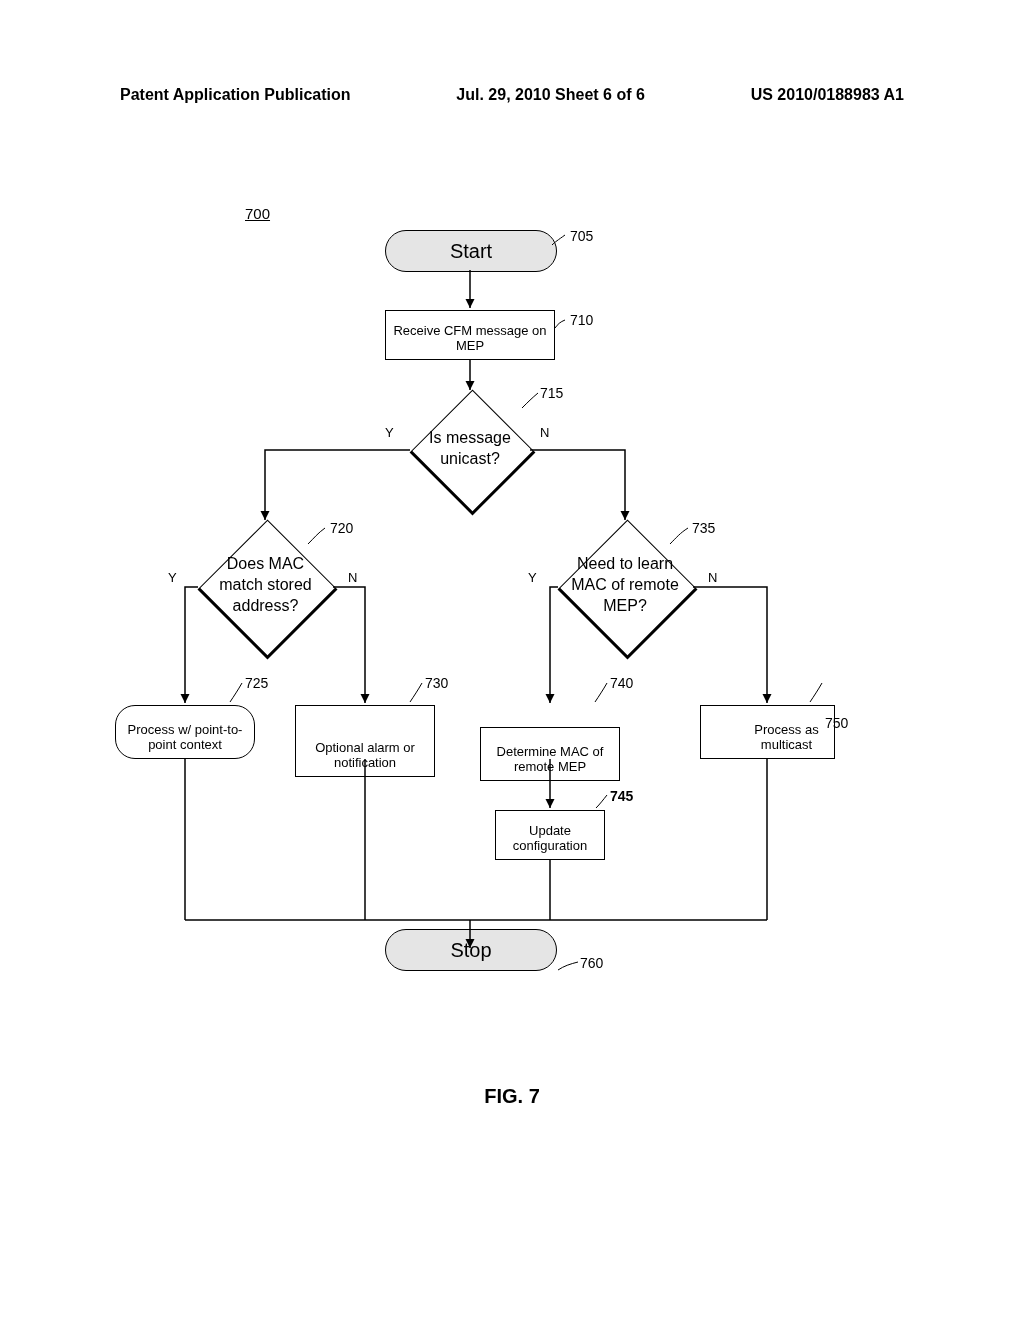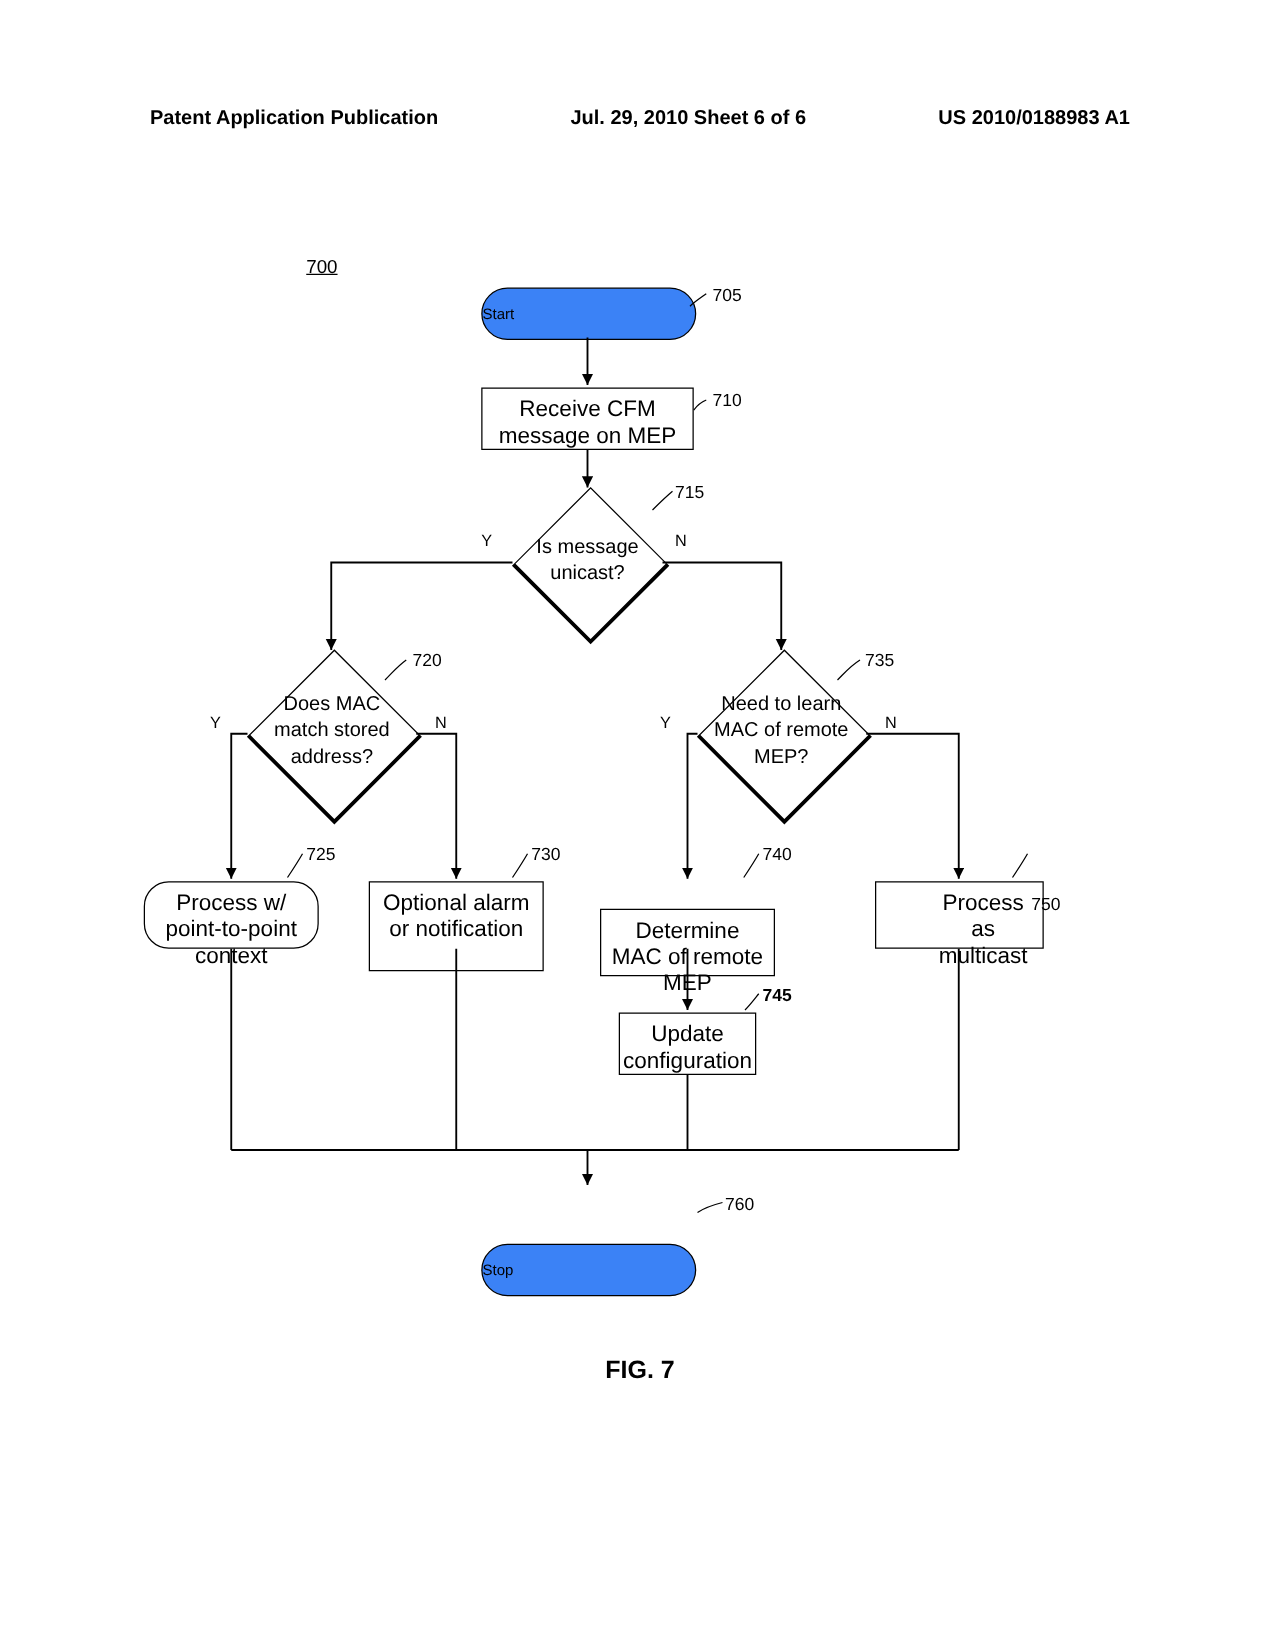--- a/index.html
+++ b/index.html
@@ -33,32 +33,33 @@
     left: 60px;
     width: 900px;
     height: 900px;
   }
   .abs { position: absolute; }
 
   .terminator {
     border: 1.5px solid #000;
     border-radius: 22px;
     text-align: center;
-    font-size: 12px;
-    background: #3b82f6;
+    font-size: 20px;
+    background: #e5e5e5;
     display: flex;
     align-items: center;
+    justify-content: center;
   }
   .process {
     border: 1.5px solid #000;
     text-align: center;
-    font-size: 18px;
+    font-size: 13px;
     background: #fff;
     display: flex;
-    align-items: flex-start;
+    align-items: flex-end;
     justify-content: center;
     padding: 6px;
     box-sizing: border-box;
   }
   .diamond {
     width: 120px;
     height: 120px;
     transform: rotate(45deg);
     border: 1.5px solid #000;
     background: #fff;
@@ -167,21 +168,21 @@
   <div class="abs process" style="left:640px; top:555px; width:135px; height:54px;padding-left:44px;">
     <span>Process as multicast</span>
   </div>
   <div class="abs ref" style="left:765px; top:525px;margin-top:40px;">750</div>
 
   <div class="abs process" style="left:435px; top:660px; width:110px; height:50px;">
     <span>Update configuration</span>
   </div>
   <div class="abs ref" style="left:550px; top:638px;font-weight:bold;">745</div>
 
-  <div class="abs terminator" style="left:325px; top:845px; width:170px; height:40px;">
+  <div class="abs terminator" style="left:325px; top:779px; width:170px; height:40px;">
     <span>Stop</span>
   </div>
   <div class="abs ref" style="left:520px; top:805px;">760</div>
 
   <svg class="lines">
     <defs>
       <marker id="arrow" markerWidth="8" markerHeight="8" refX="6" refY="3" orient="auto">
         <path d="M0,0 L6,3 L0,6 Z" fill="#000"></path>
       </marker>
     </defs>

